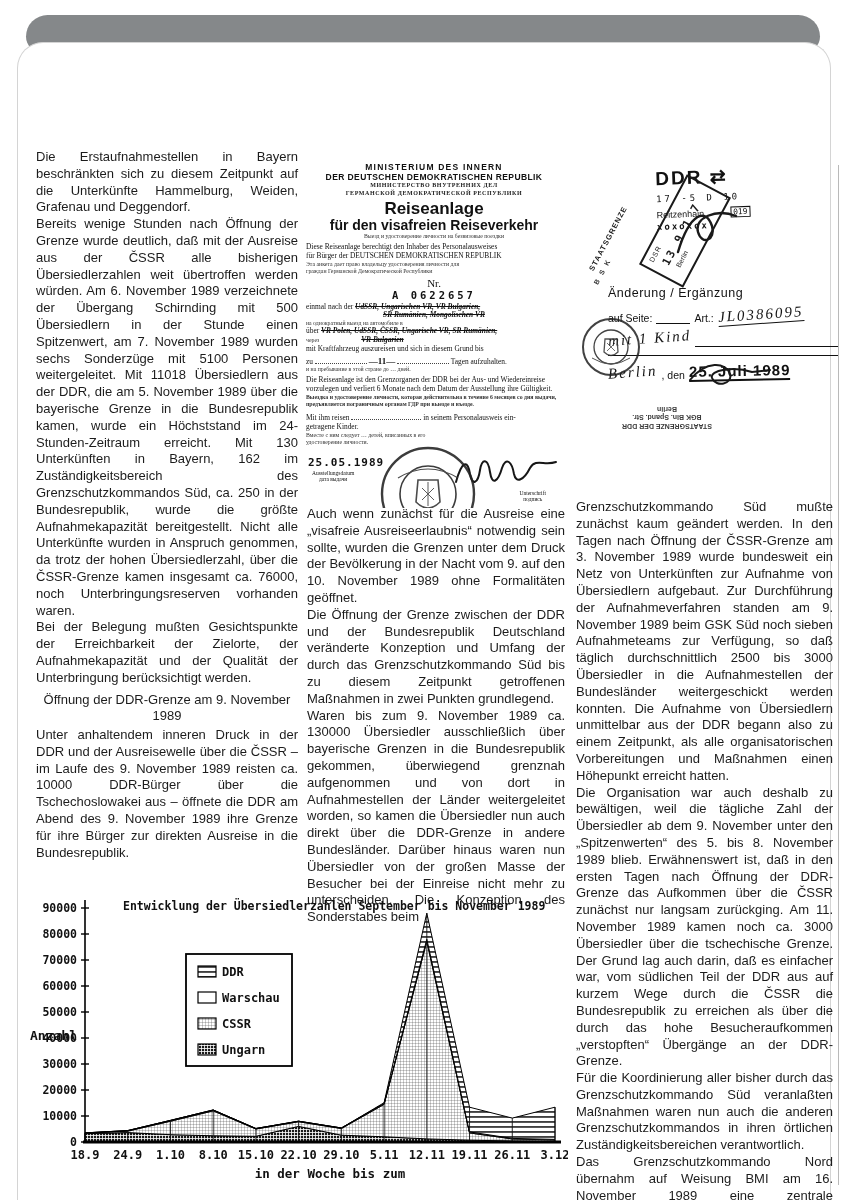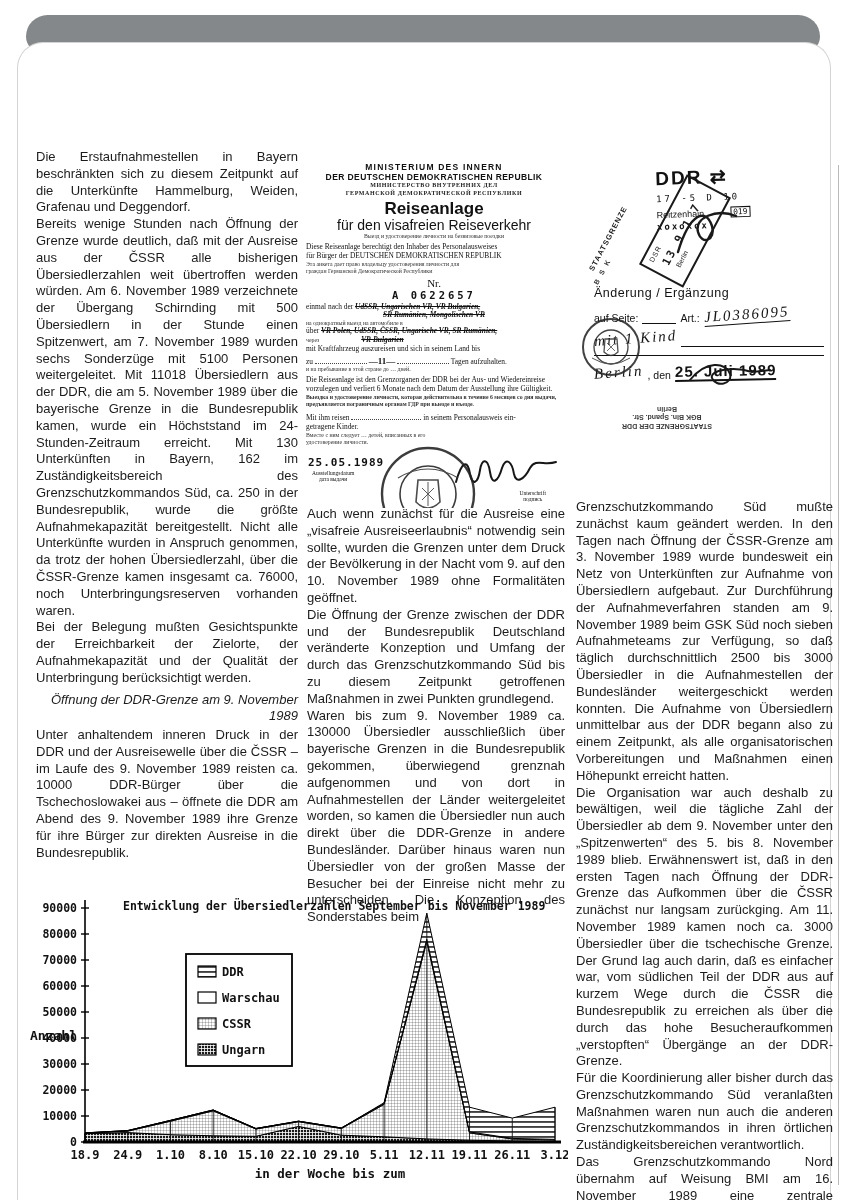--- a/index.html
+++ b/index.html
@@ -12,32 +12,32 @@
                background:#fff;border:1px solid #d4d4d4;border-bottom:none;
                border-radius:26px 26px 0 0;}
   .scanline-right{position:absolute;left:838px;top:165px;width:1px;height:1020px;background:#b9b9b9;}
 
   
   .col{position:absolute;text-align:justify;font-size:13px;line-height:16.8px;letter-spacing:0;}
   .col p{margin:0;}
   .col1{left:36px;top:149px;width:262px;}
   .col2{left:307px;top:506px;width:258px;}
   .col3{left:576px;top:499px;width:257px;}
-  .subhead{font-style:italic;margin:5px 0 2px 0 !important;text-align:right;}
+  .subhead{margin:5px 0 2px 0 !important;text-align:center;}
   .pageno{position:absolute;left:848px;top:1158px;font-size:11px;font-weight:bold;color:#222;}
 
   
   .doc{position:absolute;left:306px;top:162px;width:256px;height:346px;background:#fff;
        font-family:"Liberation Serif",serif;color:#111;overflow:hidden;}
   .doc .c{text-align:center;}
   .doc .h1{font-family:"Liberation Sans",sans-serif;font-weight:bold;font-size:8.5px;letter-spacing:1.2px;}
   .doc .h2{font-family:"Liberation Sans",sans-serif;font-weight:bold;font-size:8.5px;letter-spacing:.4px;}
   .doc .ru{font-size:6px;letter-spacing:.6px;font-weight:bold;color:#222;line-height:7.5px;}
   .doc .t1{font-family:"Liberation Sans",sans-serif;font-weight:bold;font-size:17px;margin-top:3px;line-height:18px;}
-  .doc .t2{font-family:"Liberation Sans",sans-serif;font-weight:normal;font-size:14px;line-height:15px;}
+  .doc .t2{font-family:"Liberation Sans",sans-serif;font-weight:bold;font-size:14px;line-height:15px;}
   .doc .rus{font-size:5.8px;color:#333;line-height:7px;}
   .doc .b{font-size:7.4px;line-height:8.8px;}
   .doc .nr{font-size:11px;margin-top:2px;}
   .doc .num{font-family:"DejaVu Sans Mono",monospace;font-weight:bold;font-size:10.5px;letter-spacing:3px;}
   .struck{text-decoration:line-through;font-weight:bold;font-style:italic;}
   .leader{display:inline-block;width:52px;border-bottom:1px dotted #444;height:7px;}
   .doc-bottom{position:relative;height:96px;margin-top:4px;}
   .docdate{position:absolute;left:2px;top:6px;font-family:"DejaVu Sans Mono",monospace;
            font-weight:bold;font-size:11px;letter-spacing:1px;}
   .docdate-lbl{position:absolute;left:6px;top:20px;font-size:5.5px;line-height:6.5px;text-align:center;}
@@ -56,21 +56,21 @@
   .transit{position:absolute;left:28px;top:18px;width:120px;height:120px;}
   .transit-box{position:absolute;left:28px;top:30px;width:98px;height:46px;border:2.5px solid #1a1a1a;
                transform:rotate(-62deg);color:#1a1a1a;}
   .transit-in1{position:absolute;left:6px;top:4px;font-size:7px;letter-spacing:1px;}
   .transit-in2{position:absolute;left:10px;top:15px;font-family:"DejaVu Sans Mono",monospace;font-weight:bold;font-size:11px;letter-spacing:2px;}
   .transit-in3{position:absolute;left:14px;top:30px;font-size:7px;}
   .transit-out1{position:absolute;left:-34px;top:58px;font-size:7.5px;font-weight:bold;letter-spacing:1px;
                 transform:rotate(-62deg);color:#222;}
   .transit-out2{position:absolute;left:-18px;top:92px;font-size:7px;font-weight:bold;letter-spacing:2px;
                 transform:rotate(-62deg);color:#333;}
-  .amend{position:absolute;left:16px;top:128px;width:230px;color:#111;}
+  .amend{position:absolute;left:30px;top:128px;width:230px;color:#111;}
   .amend-head{font-size:12.5px;letter-spacing:.5px;}
   .amend-line{margin-top:6px;font-size:10.5px;display:flex;align-items:flex-end;gap:4px;}
   .hand{font-family:"Liberation Serif",serif;font-style:italic;color:#151515;}
   .hand-big{font-size:15px;letter-spacing:2px;transform:rotate(-4deg);display:inline-block;}
   .wline{border-bottom:1.4px solid #111;flex:1;height:12px;}
   .wline-s{border-bottom:1.4px solid #111;width:34px;height:12px;}
   .amend-rule{border-bottom:1.6px solid #111;margin-top:8px;}
   .amend-city{margin-top:6px;font-size:10.5px;display:flex;align-items:flex-end;gap:4px;}
   .datestamp{font-family:"Liberation Sans",sans-serif;font-weight:bold;font-size:15px;letter-spacing:1px;
              border-bottom:2px solid #111;transform:rotate(-1deg);}
@@ -121,21 +121,21 @@
     </div>
     <div class="rus">на однократный выезд на автомобиле в</div>
     <div class="b">
       <span>über</span>
       <span class="struck">VR Polen, UdSSR, ČSSR, Ungarische VR, SR Rumänien,</span>
     </div>
     <div class="b">
       <span class="rus">через</span>
       <span class="struck" style="margin-left:40px;">VR Bulgarien</span>
     </div>
-    <div class="b">mit Kraftfahrzeug auszureisen und sich in seinem Land bis</div>
+    <div class="b">mit Kraftfahrzeug auszureisen und sich in diesem Grund bis</div>
     <div class="b" style="margin-top:2px;">
       <span>zu</span>
       <span class="leader"></span>
       <b style="font-size:9px;">—11—</b>
       <span class="leader"></span>
       <span>Tagen aufzuhalten.</span>
     </div>
     <div class="rus">и на пребывание в этой стране до … дней.</div>
     <div class="b" style="margin-top:3px;">Die Reiseanlage ist den Grenzorganen der DDR bei der Aus- und Wiedereinreise vorzulegen und verliert 6 Monate nach dem Datum der Ausstellung ihre Gültigkeit.</div>
     <div class="rus" style="font-weight:bold;">Выездка и удостоверение личности, которая действительна в течение 6 месяцев со дня выдачи, предъявляется пограничным органам ГДР при выезде и въезде.</div>

